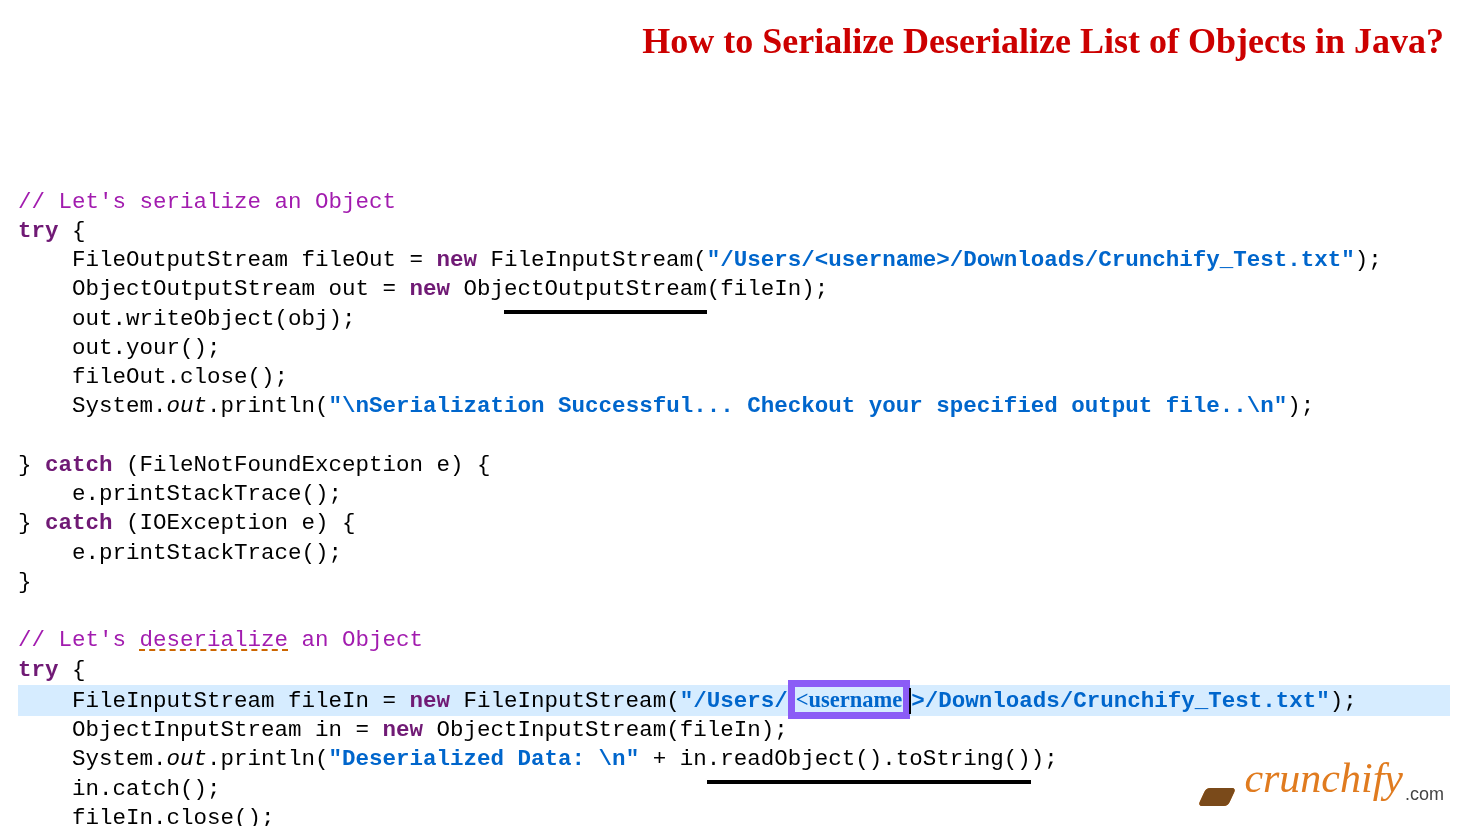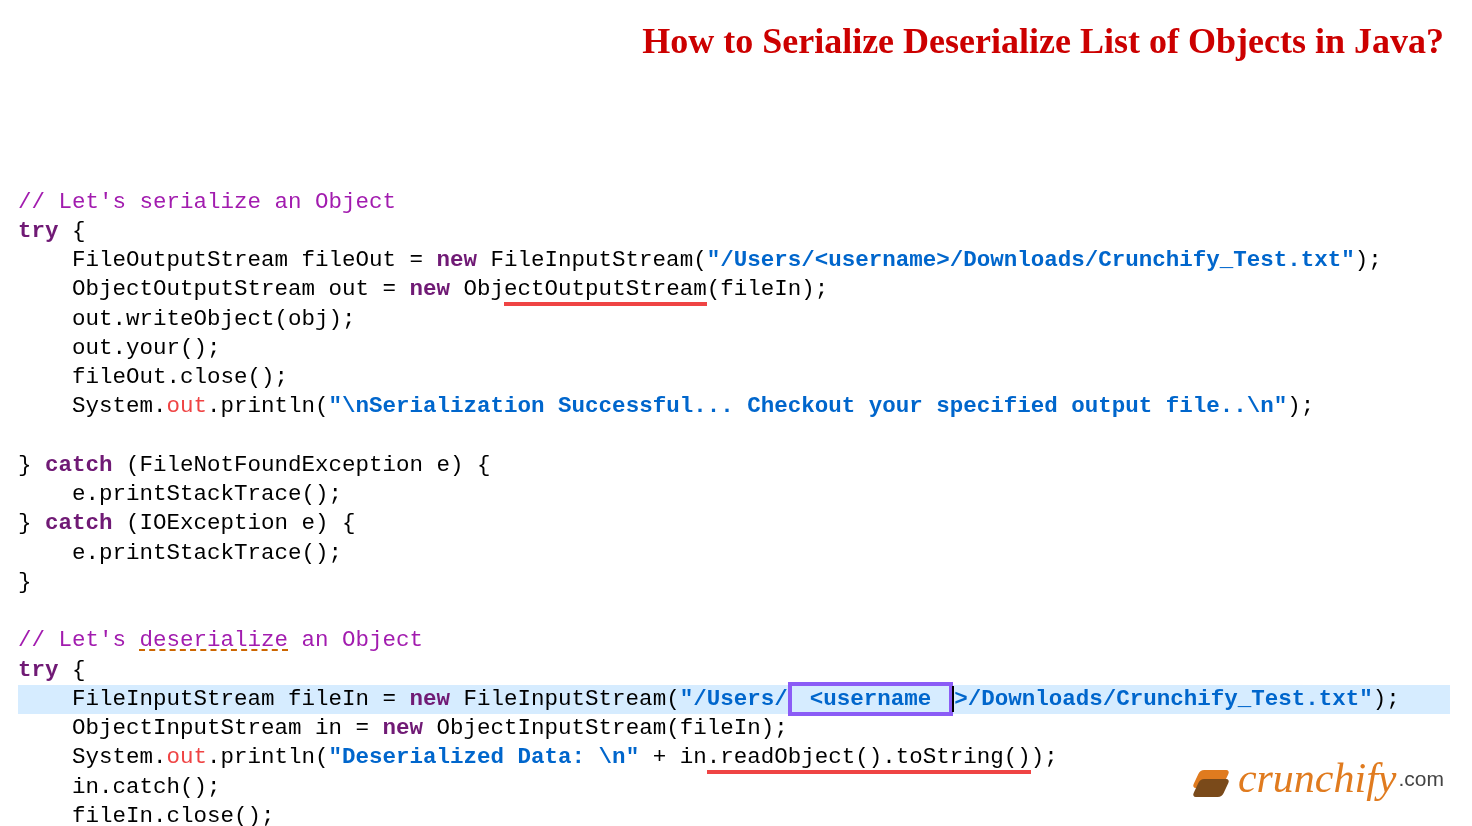--- a/index.html
+++ b/index.html
@@ -23,46 +23,46 @@
     font-weight: bold;
     color: #cc0000;
     position: absolute;
     top: 18px;
     right: 28px;
     white-space: normal;
   }
   .c-comment { color: #a21caf; }
   .c-keyword { color: #701a75; font-weight: bold; }
   .c-string  { color: #0066cc; font-weight: bold; }
-  .c-static  { color: #ef4444; }
+  .c-static  { color: #000000; font-style: italic; }
   .c-squiggle { text-decoration: underline dashed #cc6600 2px; text-underline-offset: 3px; }
-  .c-redline { border-bottom: 4px solid #ef4444; padding-bottom: 0px; }
+  .c-redline { border-bottom: 4px solid #000000; padding-bottom: 8px; }
   .hl-line { background: #d6ecff; display:inline-block; width:calc(100% - 4px); }
-  .cursor-box { border: 4px solid #8b5cf6; padding: 0 18px; }
+  .cursor-box { border: 7px solid #8b5cf6; padding: 0 1px; font-family: Liberation Serif, serif; }
   .caret { border-left: 2px solid #000; margin-left:-1px; }
   .logo {
     position: absolute;
     right: 28px;
     bottom: 20px;
     display: flex;
-    align-items: center;
+    align-items: flex-end;
     font-family: "Brush Script MT", cursive;
     font-size: 42px;
     color: #e07b1f;
     font-style: italic;
   }
   .logo .sq {
     width: 30px; height: 18px; background:#e07b1f;
     transform: skewX(-25deg); margin-right:-6px; border-radius:4px;
   }
   .logo .sq2 {
     width: 30px; height: 18px; background:#7a4a1a;
     transform: skewX(-25deg); margin-right:12px; margin-top:18px; margin-left:-24px; border-radius:4px;
   }
-  .logo .com { font-family: Arial, sans-serif; font-size:21px; color:#444; font-style:normal; margin-left:2px;}
+  .logo .com { font-family: Arial, sans-serif; font-size:18px; color:#444; font-style:normal; margin-left:2px;}
 </style>
 </head>
 <body>
 
 
 
 <div class="title">How to Serialize Deserialize List of Objects in Java?</div>
 
 <div><span class="c-comment"><span>// Let's serialize </span><span>an Object</span></span>
 <span class="c-keyword">try</span><span> {</span>

